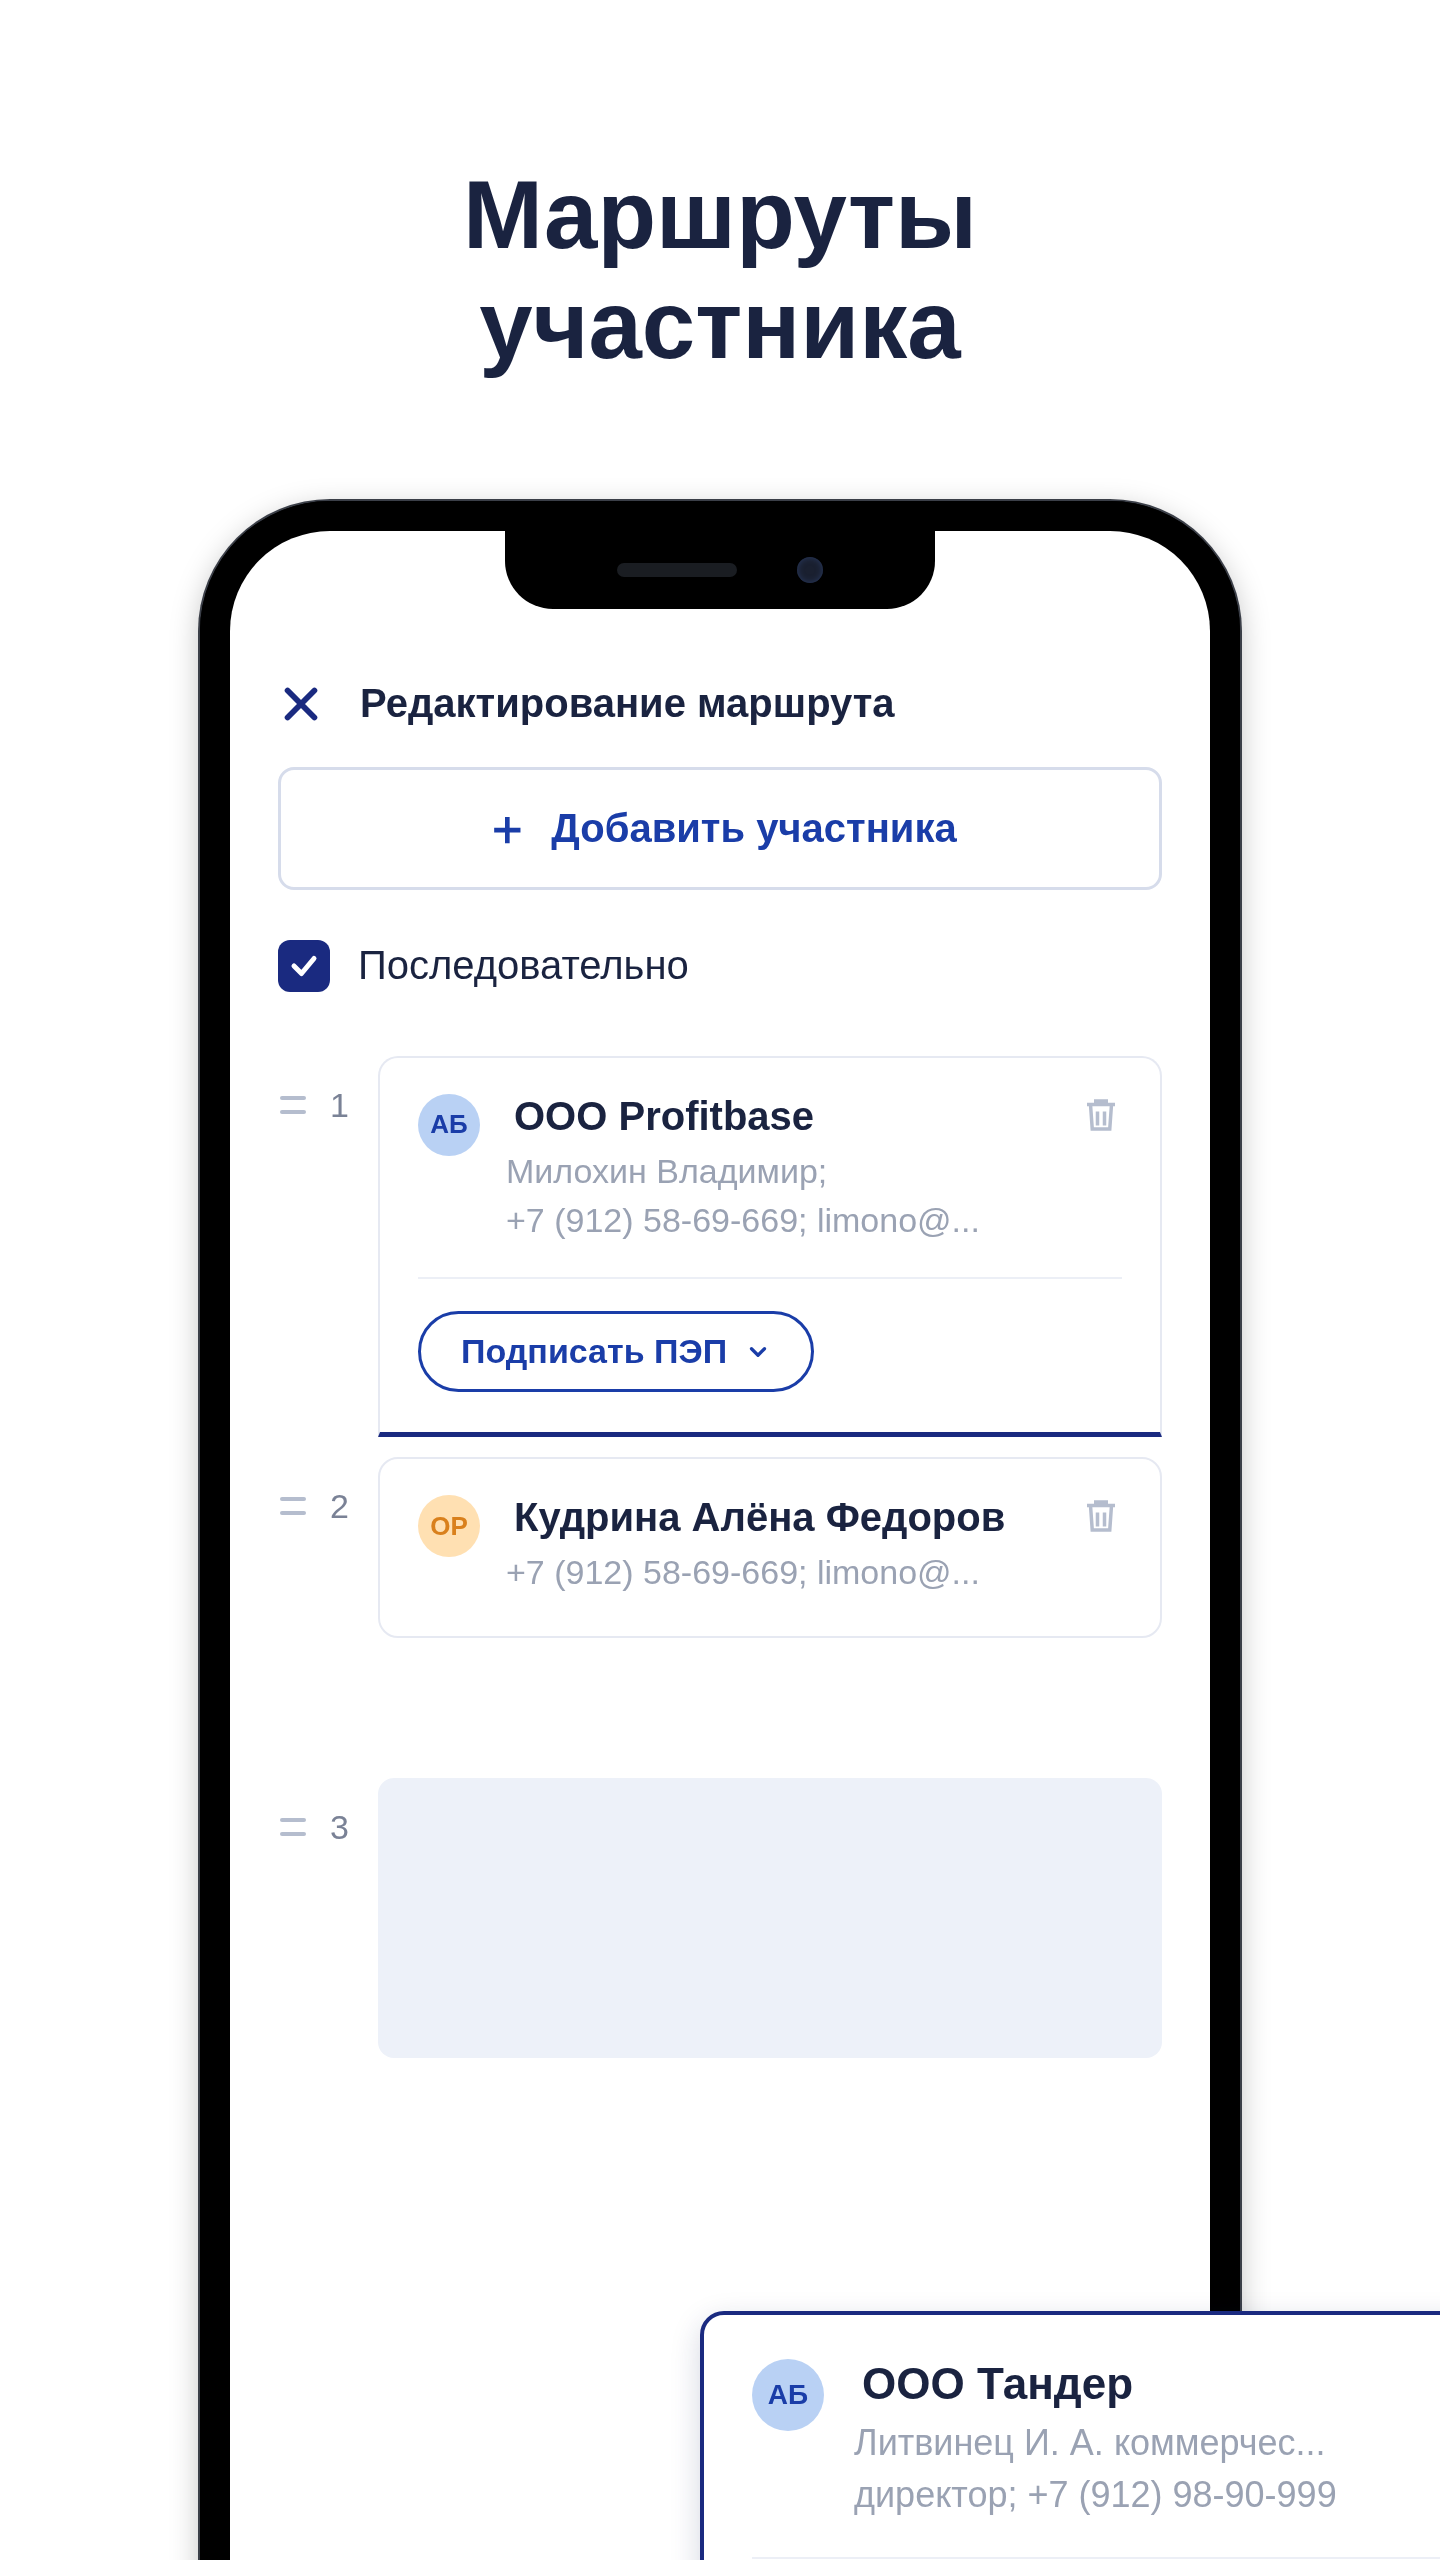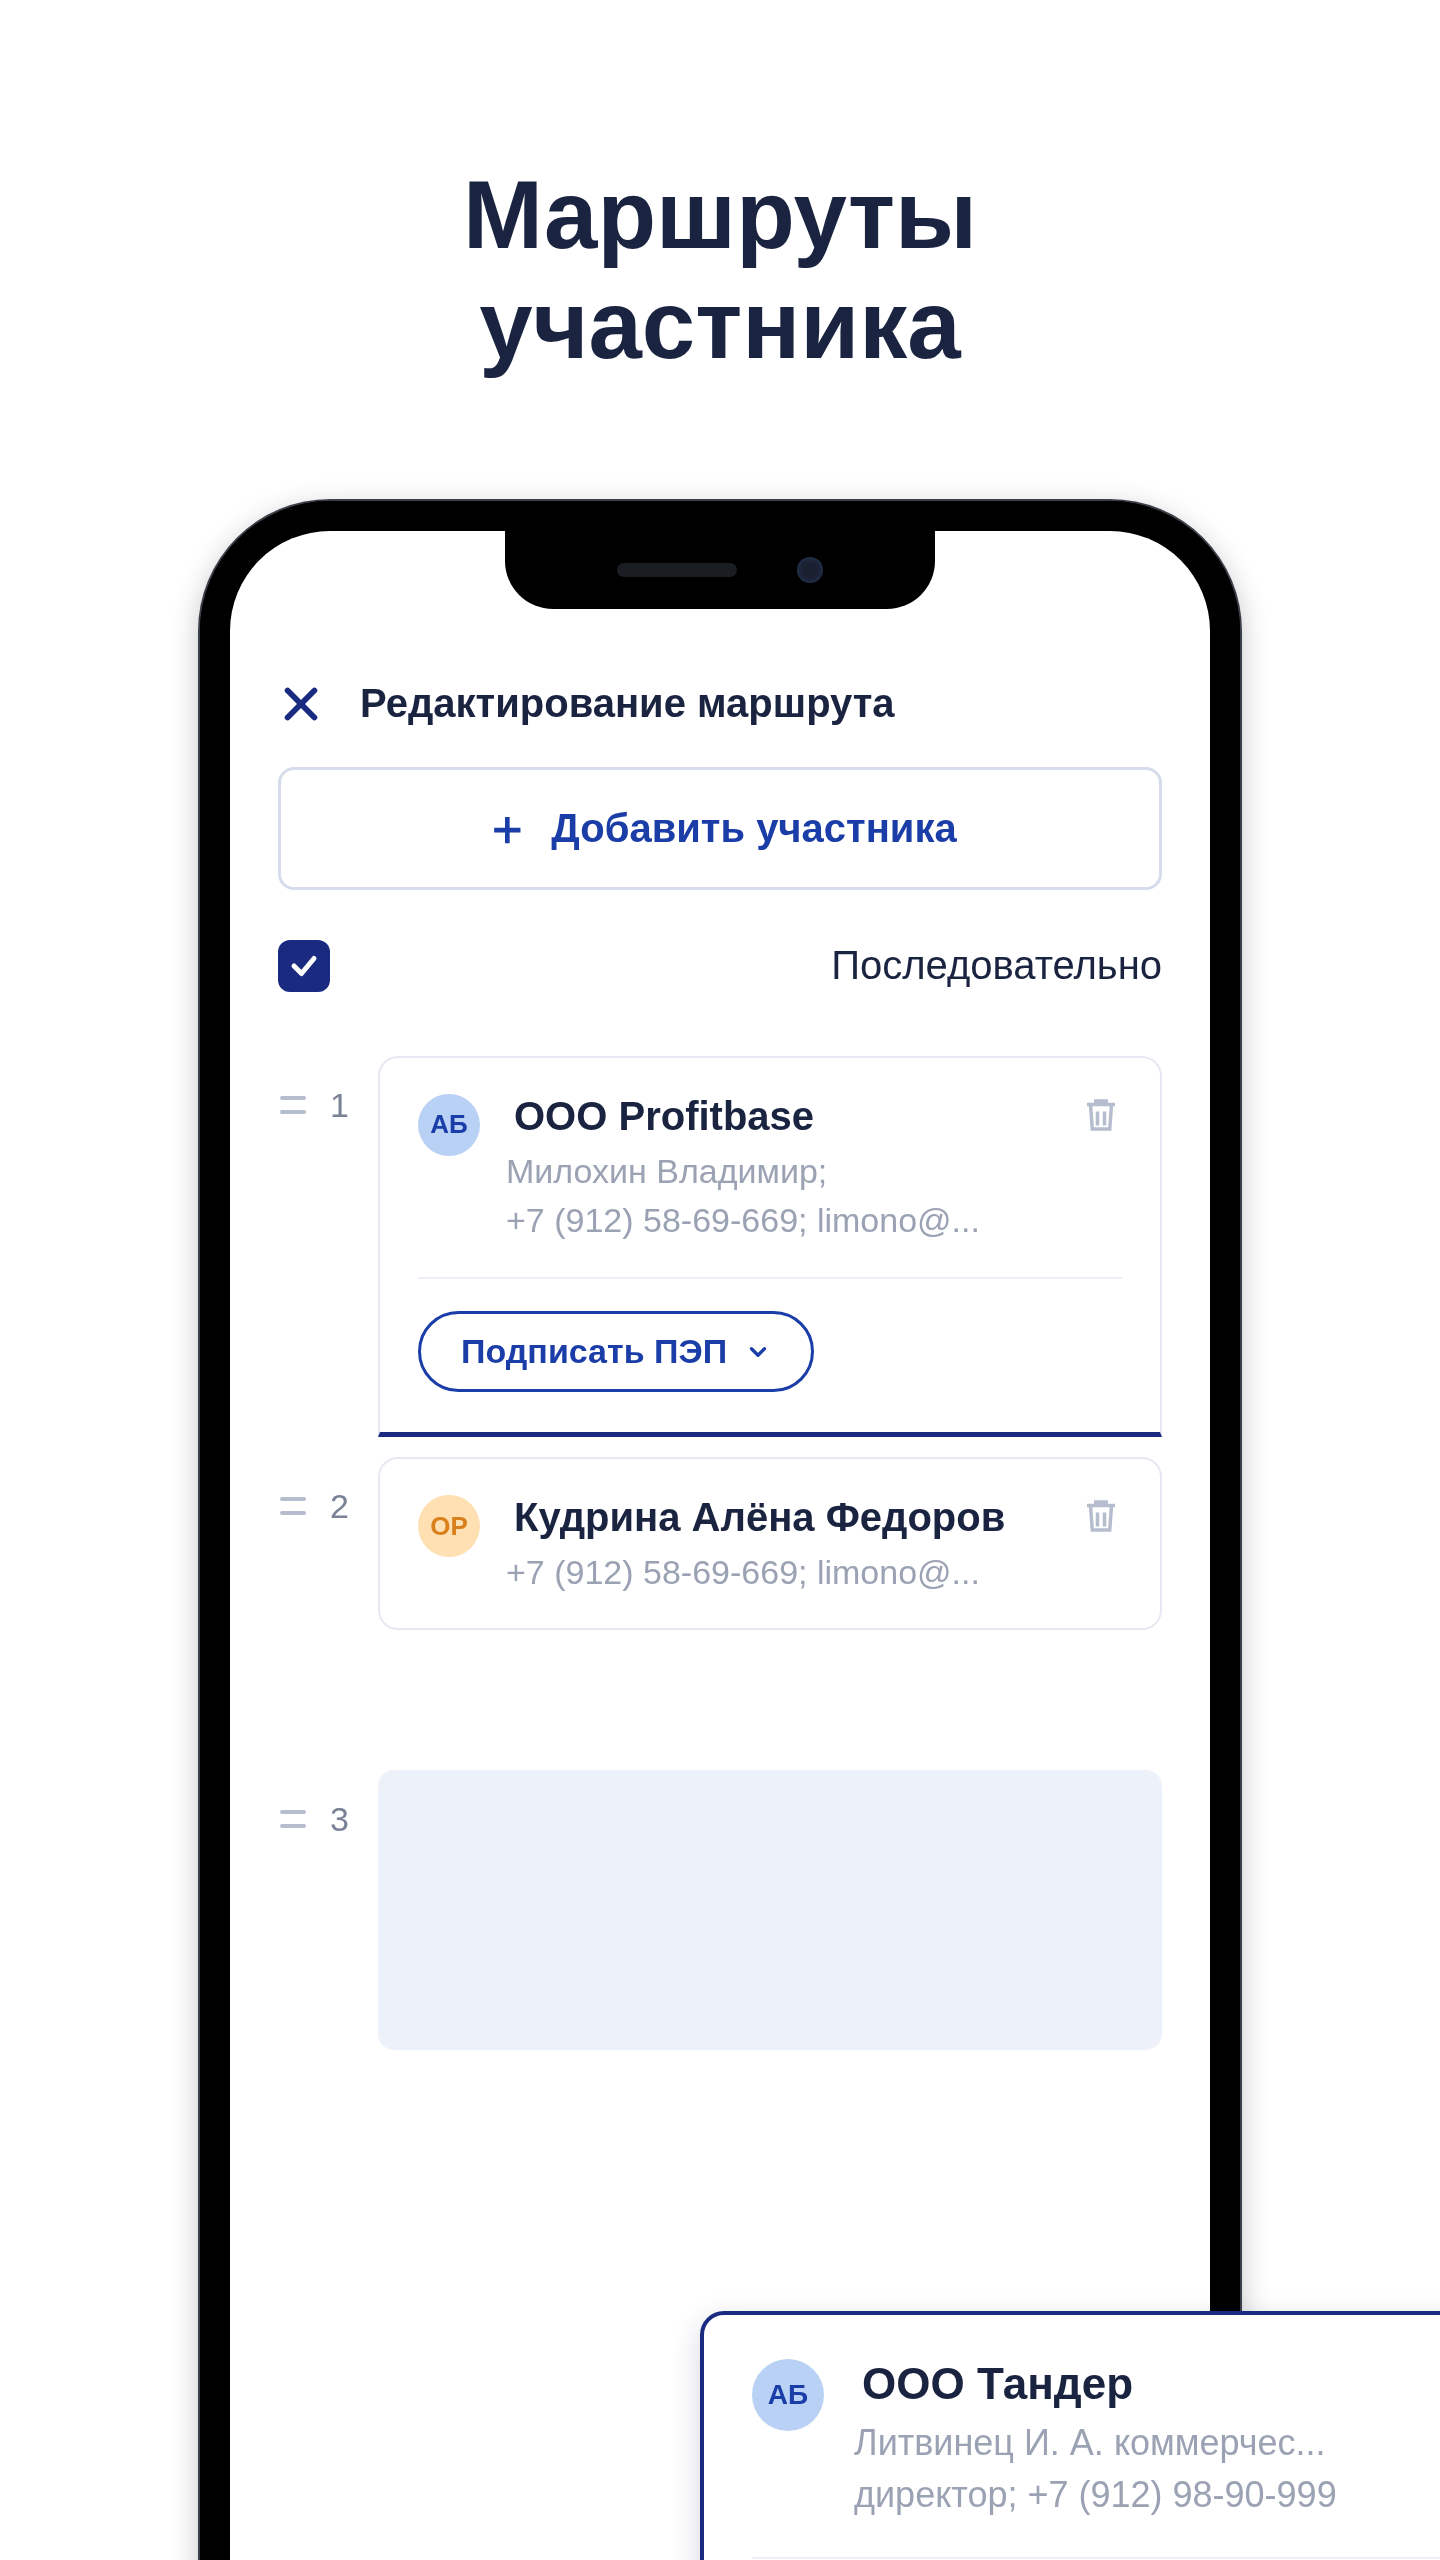--- a/index.html
+++ b/index.html
@@ -56,21 +56,21 @@
   background:#fff;
   color:#1a3da8;
   font-weight:700;
   font-size:40px;
   padding:36px 20px;
   display:flex; align-items:center; justify-content:center; gap:20px;
   cursor:pointer;
 }
 .add-button .plus { font-size:48px; line-height:0.5; font-weight:700; }
 
-.seq-row { display:flex; align-items:center; gap:28px; padding:50px 0 30px;justify-content:space-between; }
+.seq-row { display:flex; align-items:center; gap:28px; padding:50px 0 30px; }
 .checkbox {
   width:52px; height:52px; border-radius:12px;
   background:#1a2a80; display:flex; align-items:center; justify-content:center;
   cursor:pointer;
 }
 .checkbox svg { width:30px; height:30px; }
 .seq-label { color:#1a2340; font-size:40px; font-weight:500; }
 
 .route-list { padding-top:24px; }
 .route-row { display:flex; align-items:flex-start; gap:22px; padding:10px 0; }
@@ -218,21 +218,21 @@
                 </div>
               </div>
             </div>
 
             <div class="route-row">
               <div class="drag-handle">
                   <div class="bar"></div>
                   <div class="bar"></div>
                 </div>
               <div class="route-index">2</div>
-              <div class="card" style="padding-bottom:30px">
+              <div class="card" style="padding-bottom:38px">
                 <div class="card-head">
                   <div class="avatar orange">ОР</div>
                   <div class="card-main">
                     <div class="card-title">Кудрина Алёна Федоров</div>
                     <div class="card-sub" style="white-space:pre-line">+7 (912) 58-69-669; limono@...</div>
                   </div>
                   <div class="trash">
                     <svg viewBox="0 0 24 24" fill="none" stroke="#b5bdce" stroke-width="2">
                         <path d="M4 6h16M9 6V4h6v2M6 6l1 14h10l1-14M10 10v8M14 10v8"></path>
                       </svg>

